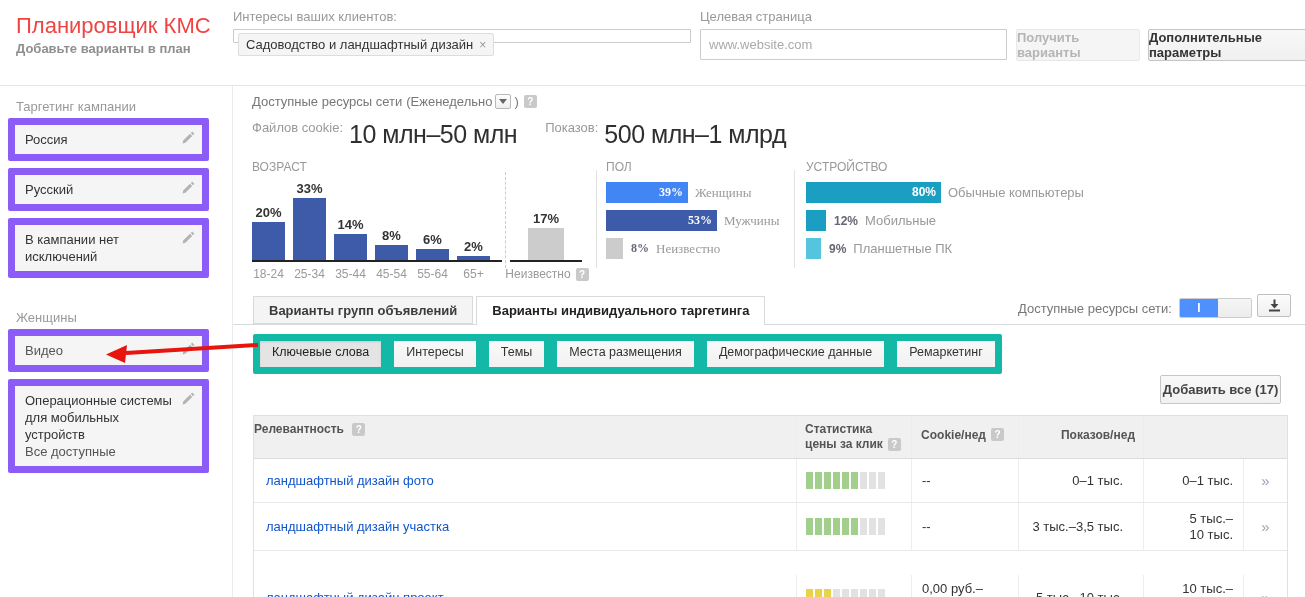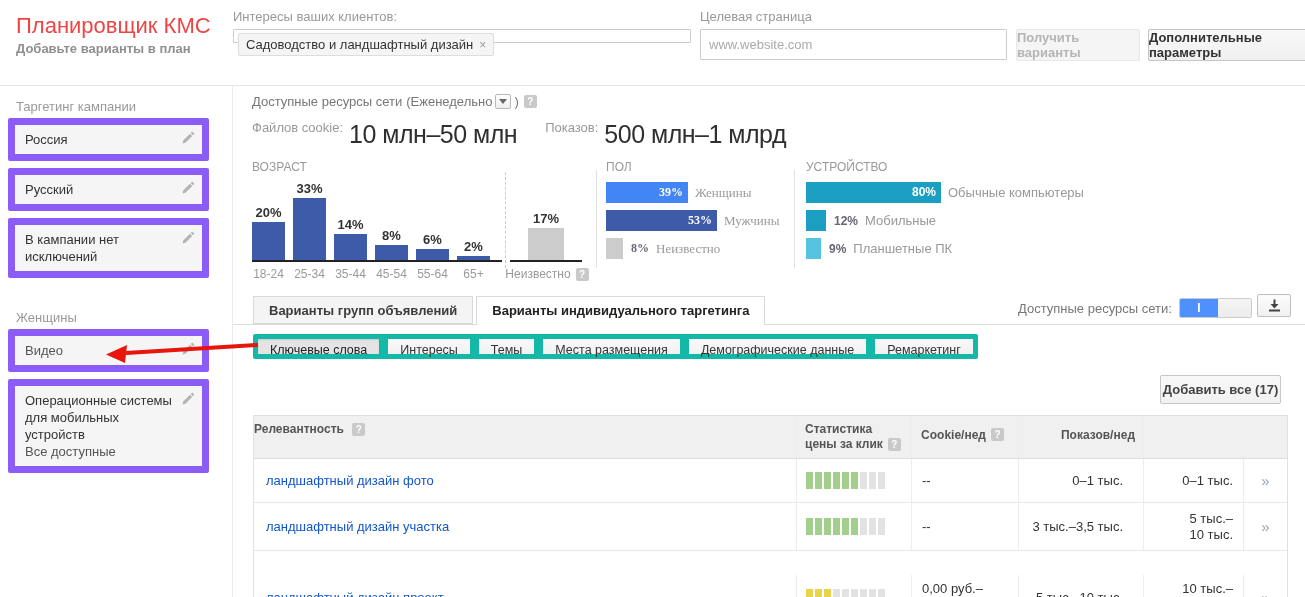--- a/index.html
+++ b/index.html
@@ -66,21 +66,21 @@
   .tabs { position:absolute; left:253px; top:296px; display:flex; z-index:2; }
   .tab { height:28px; line-height:28px; padding:0 15px; font-weight:bold; font-size:13px; color:#3c3c3c; background:#f4f4f4; border:1px solid #d9d9d9; margin-right:3px; cursor:pointer; }
   .tab.active { height:29px; background:#fff; border-bottom:none; color:#222; z-index:3; }
   .nettoggle-row { position:absolute; left:1018px; top:298px; display:flex; align-items:center; z-index:2; }
   .nettoggle-label { font-size:13px; color:#777; margin-right:7px; }
   .toggle { width:73px; height:20px; border:1px solid #ccc; border-radius:2px; display:flex; overflow:hidden; cursor:pointer; }
   .toggle-on { width:38px; background:#4d90fe; color:#fff; font-size:12px; font-weight:bold; display:flex; align-items:center; justify-content:center; }
   .toggle-off { flex:1; background:linear-gradient(#f5f5f5,#ececec); }
   .dl-btn { position:absolute; left:1257px; top:294px; width:34px; height:23px; background:linear-gradient(#fcfcfc,#f0f0f0); border:1px solid #bfbfbf; border-radius:2px; display:flex; align-items:center; justify-content:center; cursor:pointer; z-index:2; }
   .subtabs { position:absolute; left:253px; top:334px; display:flex; z-index:2; }
-  .subtab { height:25px; line-height:23px; padding:0 12px; border:5px solid #14b8a6; margin-left:-1px; background:linear-gradient(#f9f9f9,#f1f1f1); font-size:12.5px; color:#333; cursor:pointer; white-space:nowrap; }
+  .subtab { height:40px; line-height:23px; padding:0 12px; border:7px solid #14b8a6; margin-left:-1px; background:linear-gradient(#f9f9f9,#f1f1f1); font-size:12.5px; color:#333; cursor:pointer; white-space:nowrap; }
   .subtab:first-child { border-radius:2px 0 0 2px; margin-left:0; }
   .subtab:last-child { border-radius:0 2px 2px 0; }
   .subtab.active { background:#e4e4e4; box-shadow:inset 0 1px 2px rgba(0,0,0,.12); color:#222; }
   .addall { position:absolute; left:1160px; top:375px; width:121px; height:29px; background:linear-gradient(#f8f8f8,#f1f1f1); border:1px solid #c6c6c6; color:#444; }
 
   
   .arrow-svg { position:absolute; left:100px; top:339px; z-index:5; pointer-events:none; }
 
   
   .tbl { position:absolute; left:253px; top:415px; width:1035px; border:1px solid #e0e0e0; }

